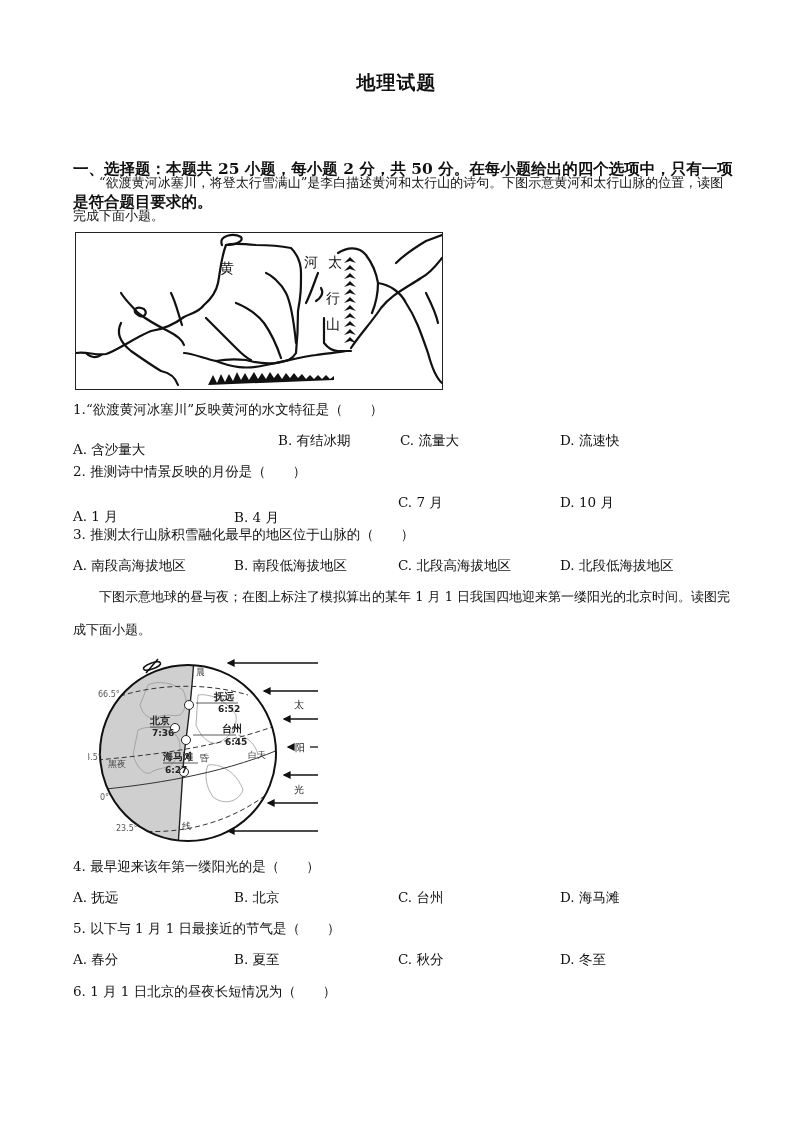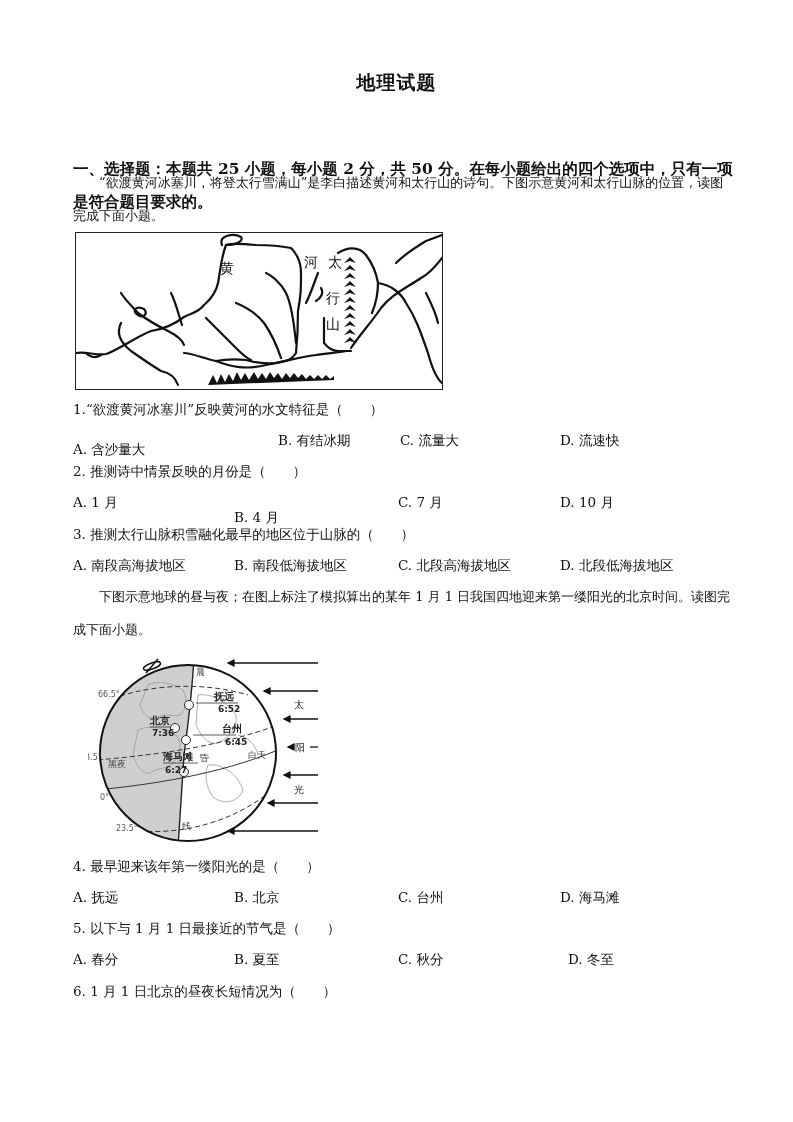--- a/index.html
+++ b/index.html
@@ -67,21 +67,21 @@
   </svg>
 </div>
 
 <div class="abs q" style="top:401px;">1.“欲渡黄河冰塞川”反映黄河的水文特征是（　　）</div>
 <div class="abs opt" style="top:441px; left:73px;text-align:center;">A.  含沙量大</div>
 <div class="abs opt" style="top:432px; left:234px;margin-left:44px;">B.  有结冰期</div>
 <div class="abs opt" style="top:432px; left:400px;">C.  流量大</div>
 <div class="abs opt" style="top:432px; left:560px;">D.  流速快</div>
 
 <div class="abs q" style="top:463px;">2. 推测诗中情景反映的月份是（　　）</div>
-<div class="abs opt" style="top:494px; left:73px;">A. 1 月</div>
+<div class="abs opt" style="top:508px; left:73px;">A. 1 月</div>
 <div class="abs opt" style="top:494px; left:234px;margin-top:15px;">B. 4 月</div>
 <div class="abs opt" style="top:494px; left:398px;text-align:center;">C. 7 月</div>
 <div class="abs opt" style="top:494px; left:560px;">D. 10 月</div>
 
 <div class="abs q" style="top:526px;">3. 推测太行山脉积雪融化最早的地区位于山脉的（　　）</div>
 <div class="abs opt" style="top:557px; left:73px;">A.  南段高海拔地区</div>
 <div class="abs opt" style="top:557px; left:234px;">B.  南段低海拔地区</div>
 <div class="abs opt" style="top:557px; left:398px;">C.  北段高海拔地区</div>
 <div class="abs opt" style="top:557px; left:560px;">D.  北段低海拔地区</div>
 
@@ -189,15 +189,15 @@
 <div class="abs q" style="top:858px;">4. 最早迎来该年第一缕阳光的是（　　）</div>
 <div class="abs opt" style="top:889px; left:73px;">A.  抚远</div>
 <div class="abs opt" style="top:889px; left:234px;">B.  北京</div>
 <div class="abs opt" style="top:889px; left:398px;">C.  台州</div>
 <div class="abs opt" style="top:889px; left:560px;">D.  海马滩</div>
 
 <div class="abs q" style="top:920px;">5. 以下与 1 月 1 日最接近的节气是（　　）</div>
 <div class="abs opt" style="top:951px; left:73px;">A.  春分</div>
 <div class="abs opt" style="top:951px; left:234px;">B.  夏至</div>
 <div class="abs opt" style="top:951px; left:398px;">C.  秋分</div>
-<div class="abs opt" style="top:951px; left:560px;margin-left:8px;">D.  冬至</div>
+<div class="abs opt" style="top:951px; left:560px;">D.  冬至</div>
 
 <div class="abs q" style="top:983px;">6. 1 月 1 日北京的昼夜长短情况为（　　）</div>
 
 </body></html>

